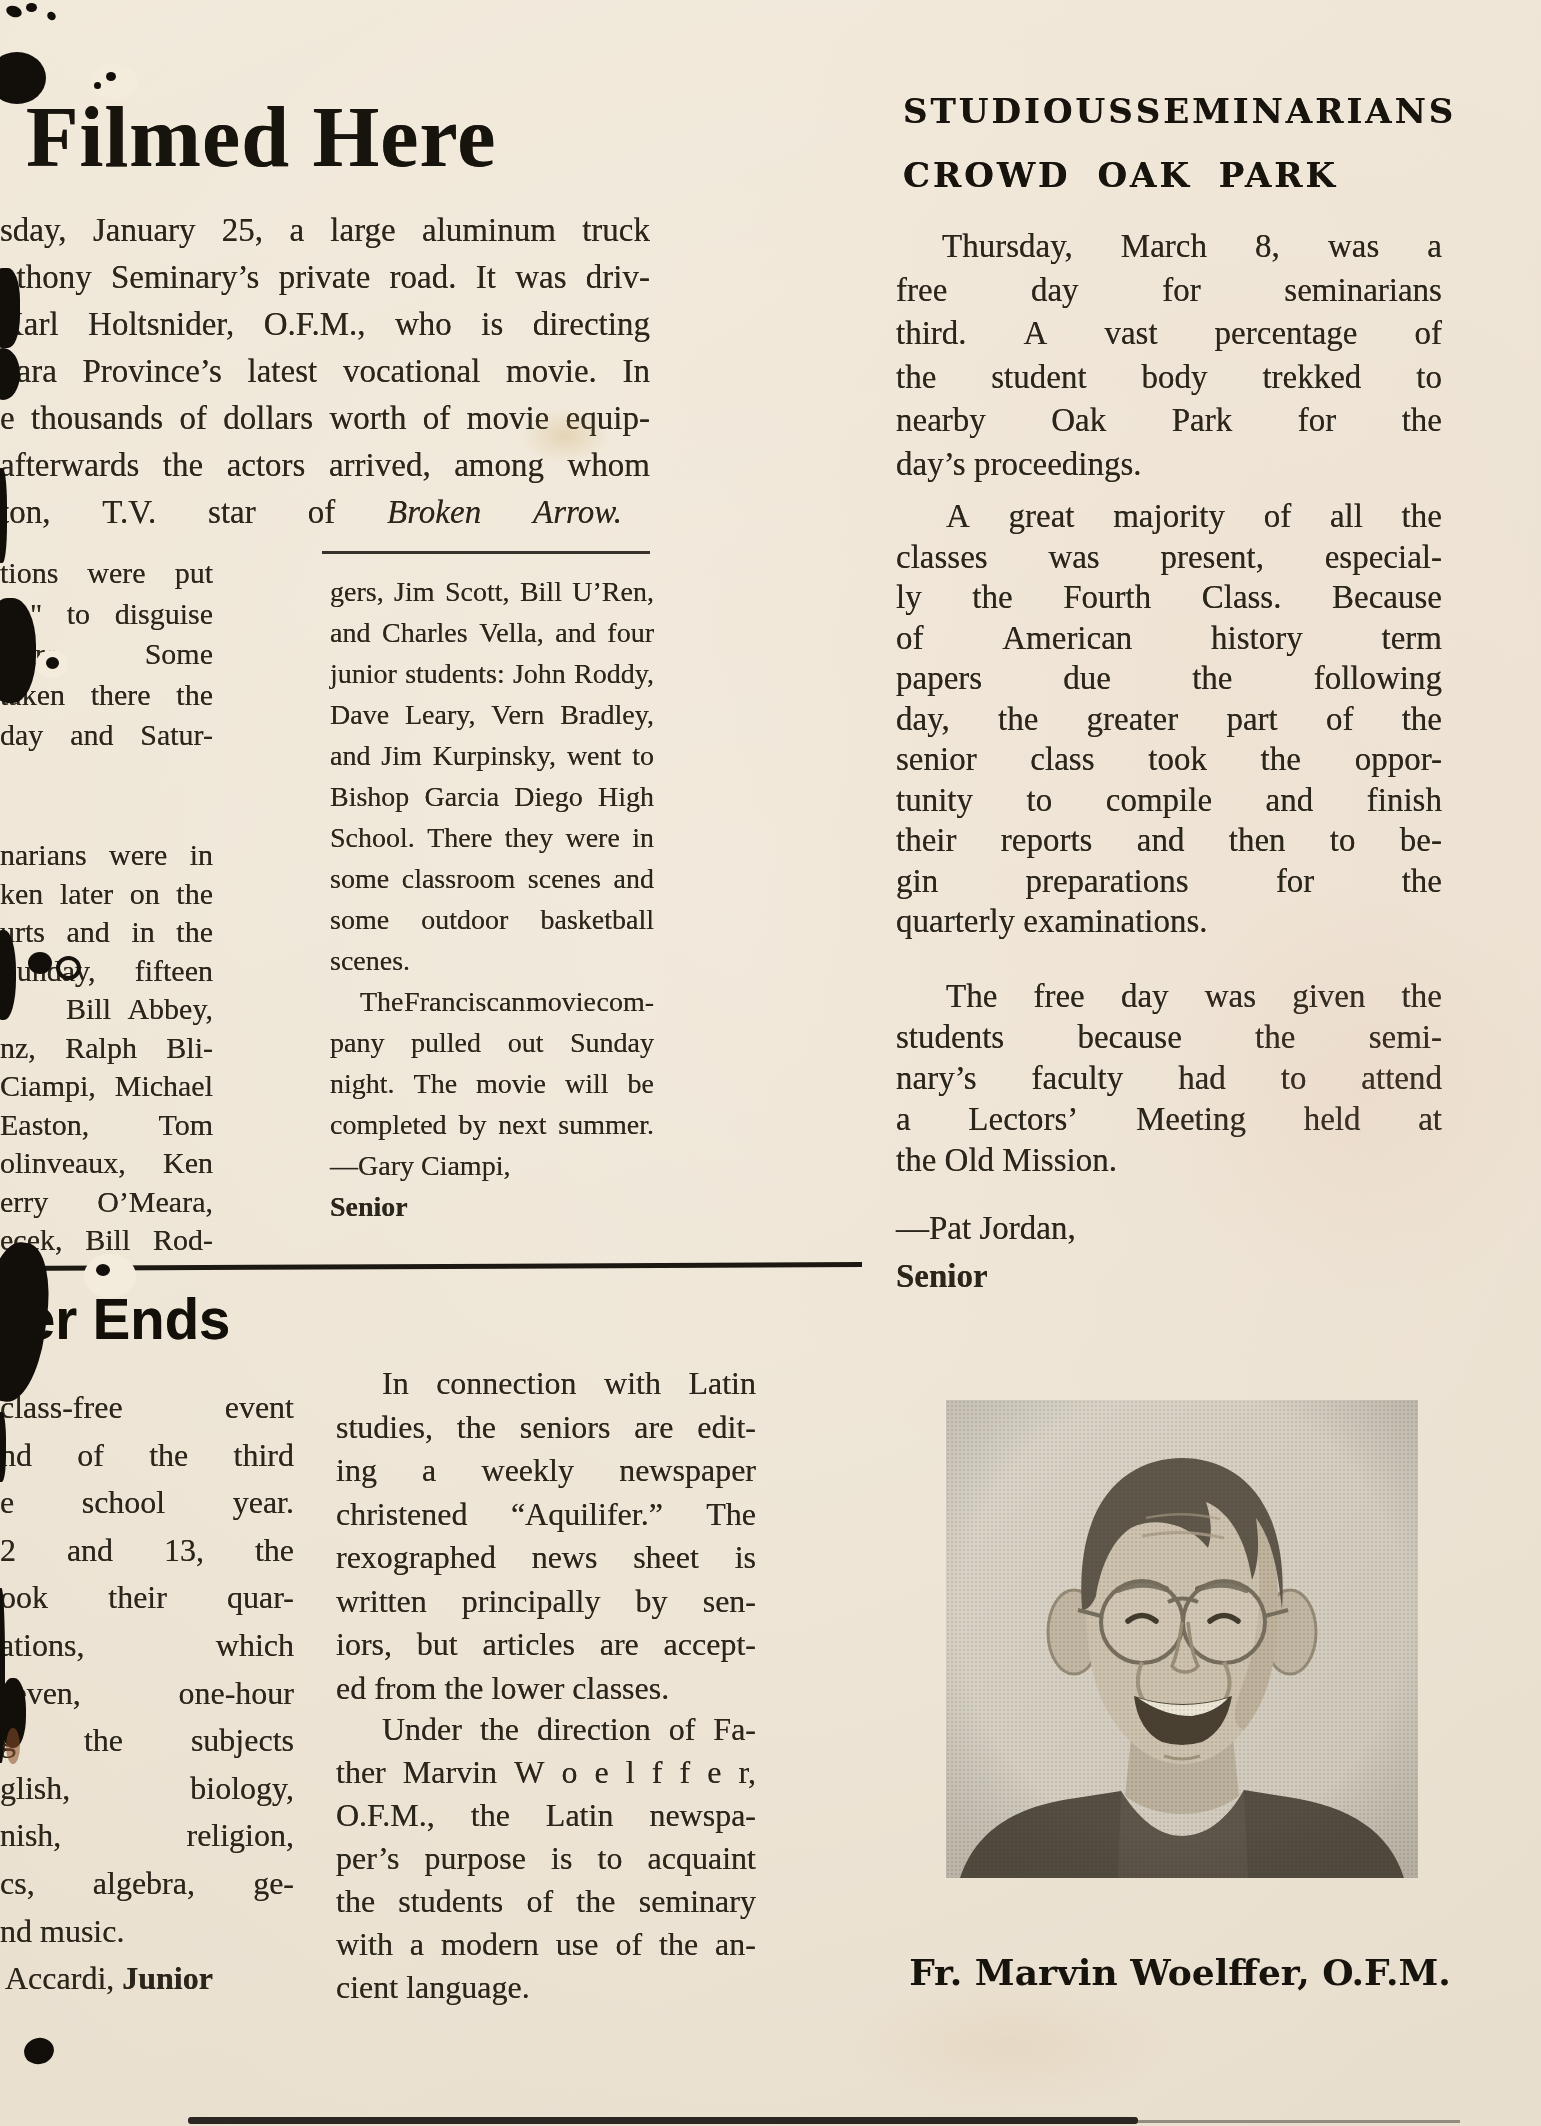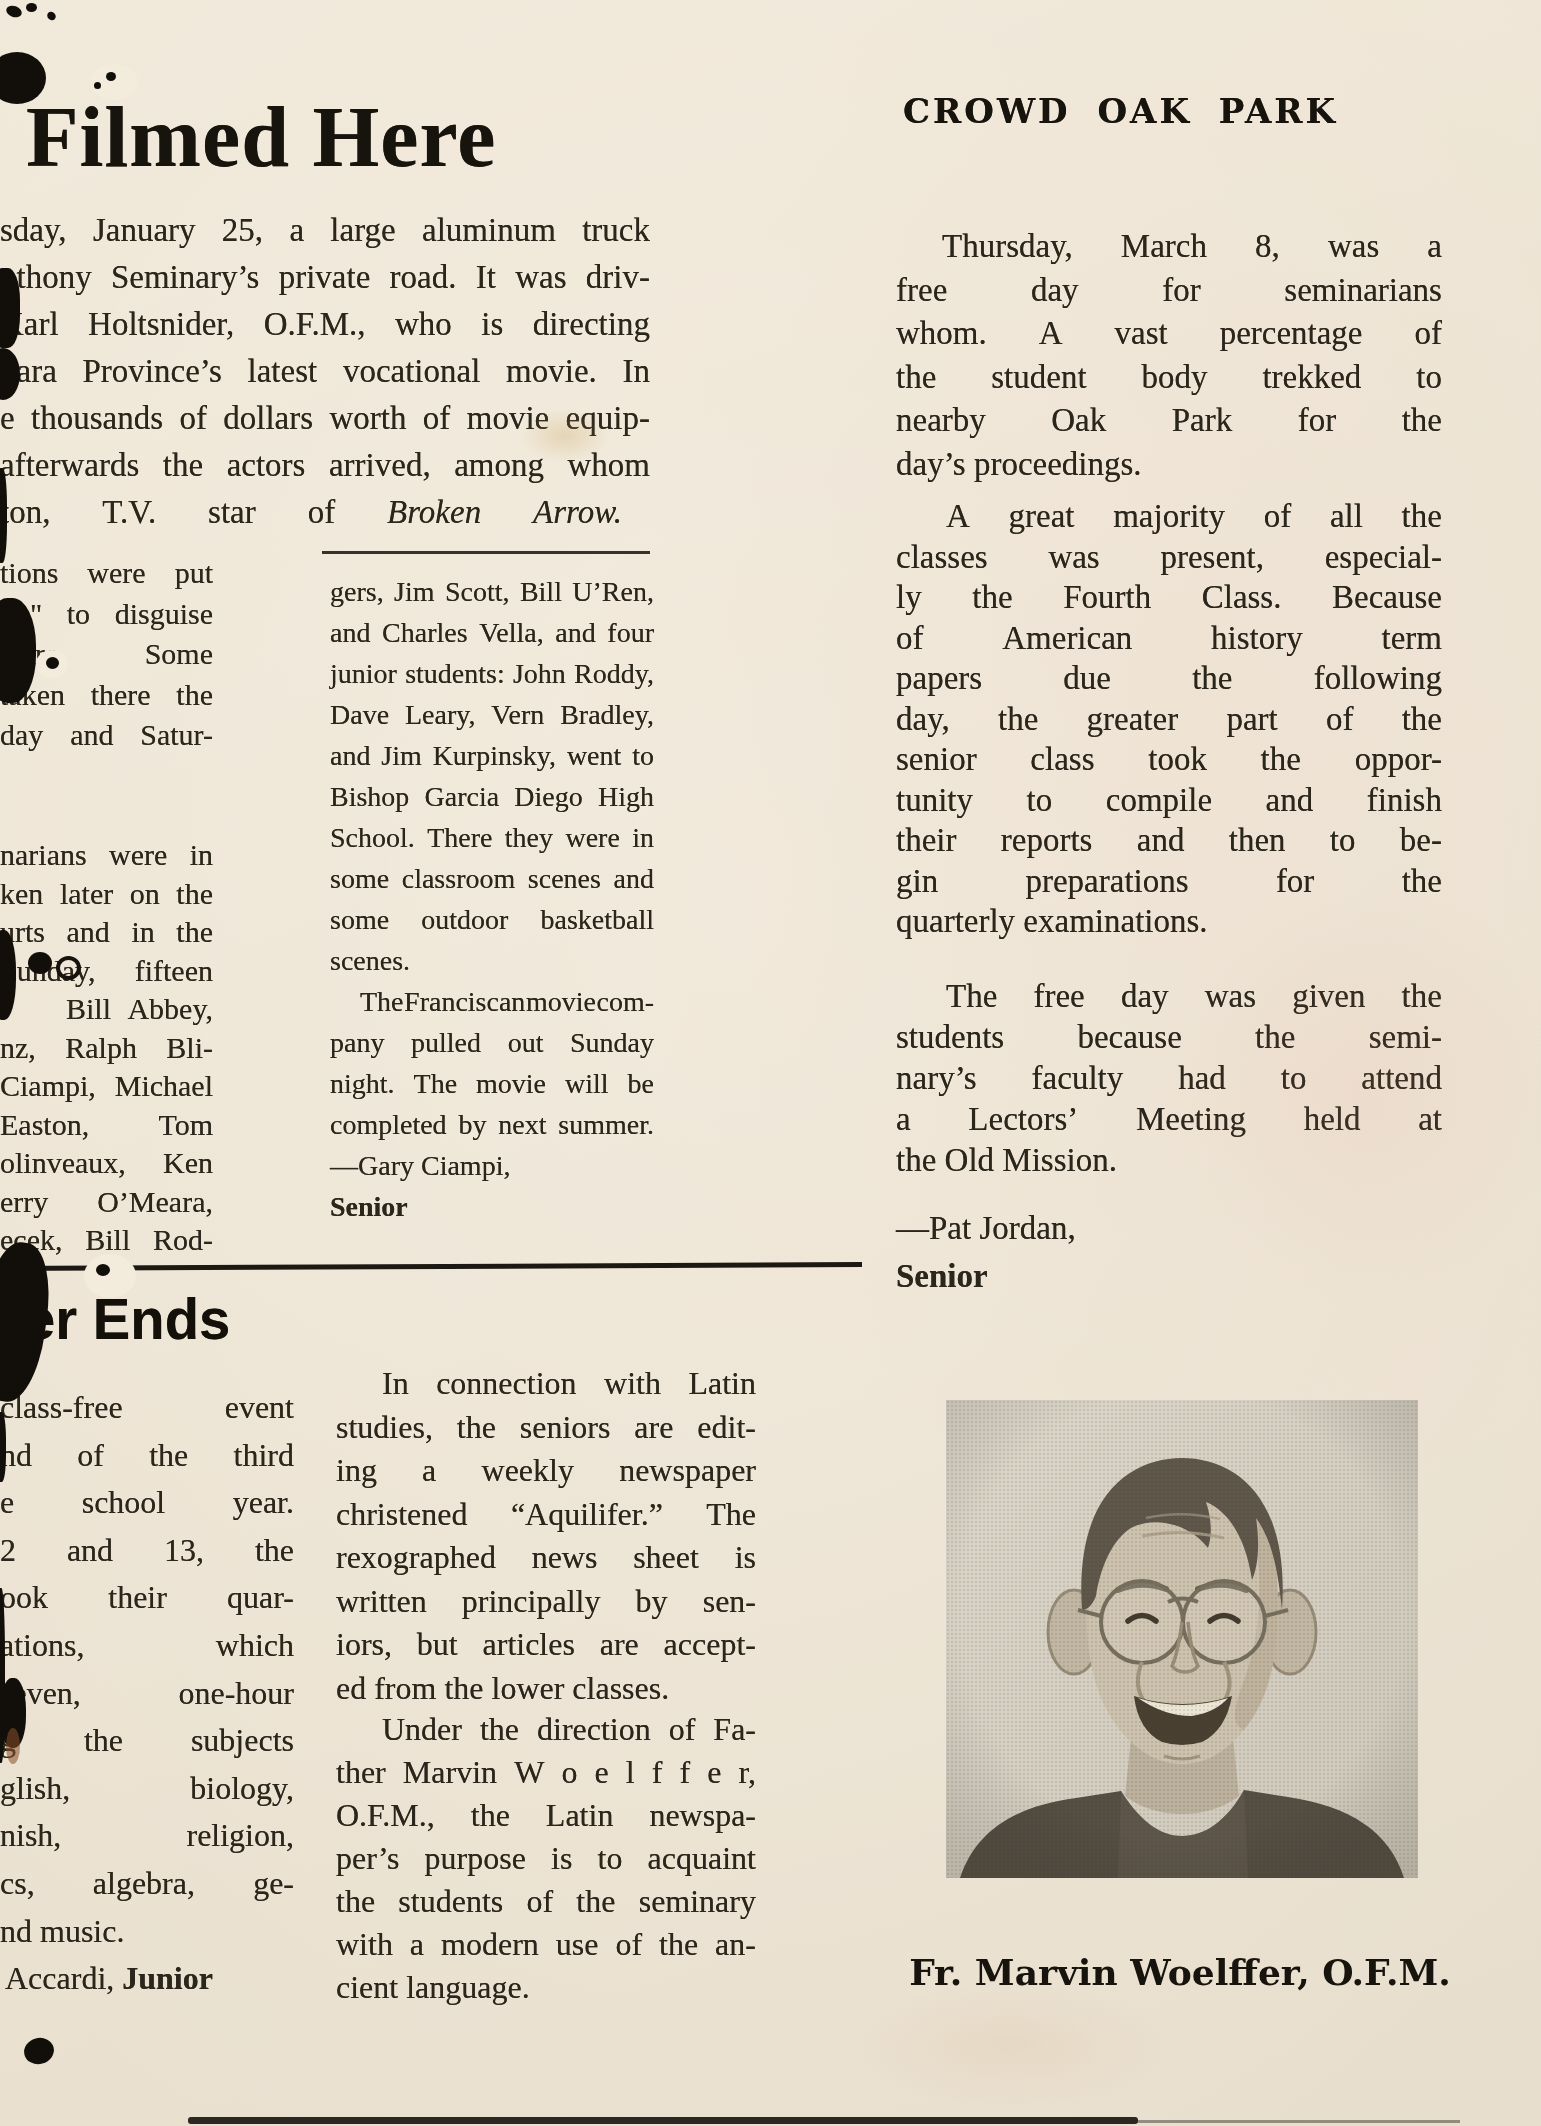--- a/index.html
+++ b/index.html
@@ -276,39 +276,43 @@
         <span>completed</span>
         <span>by</span>
         <span>next</span>
         <span>summer.</span>
       </div>
       <div class="line al-right" style="padding-right: 24px;"><span>—Gary Ciampi,</span></div>
       <div class="line al-right" style="padding-right: 6px; font-weight: bold;"><span style="font-weight: bold;">Senior</span></div>
     </div>
 
   <div class="abs col headline-slab ink" id="studious-heading" style="left:903px;top:92px;width:538px;--fs:34px;--lh:64px;">
+      <div class="line jl">
+        <span>STUDIOUS</span>
+        <span>SEMINARIANS</span>
+      </div>
       <div class="line al-left"><span>CROWD OAK PARK</span></div>
     </div>
 
   <div class="abs col ink" style="left:896px;top:228px;width:546px;--fs:33px;--lh:43.5px;">
       <div class="line jl" style="padding-left: 46px;">
         <span>Thursday,</span>
         <span>March</span>
         <span>8,</span>
         <span>was</span>
         <span>a</span>
       </div>
       <div class="line jl">
         <span>free</span>
         <span>day</span>
         <span>for</span>
         <span>seminarians</span>
       </div>
       <div class="line jl">
-        <span>whom.</span>
+        <span>third.</span>
         <span>A</span>
         <span>vast</span>
         <span>percentage</span>
         <span>of</span>
       </div>
       <div class="line jl">
         <span>the</span>
         <span>student</span>
         <span>body</span>
         <span>trekked</span>

